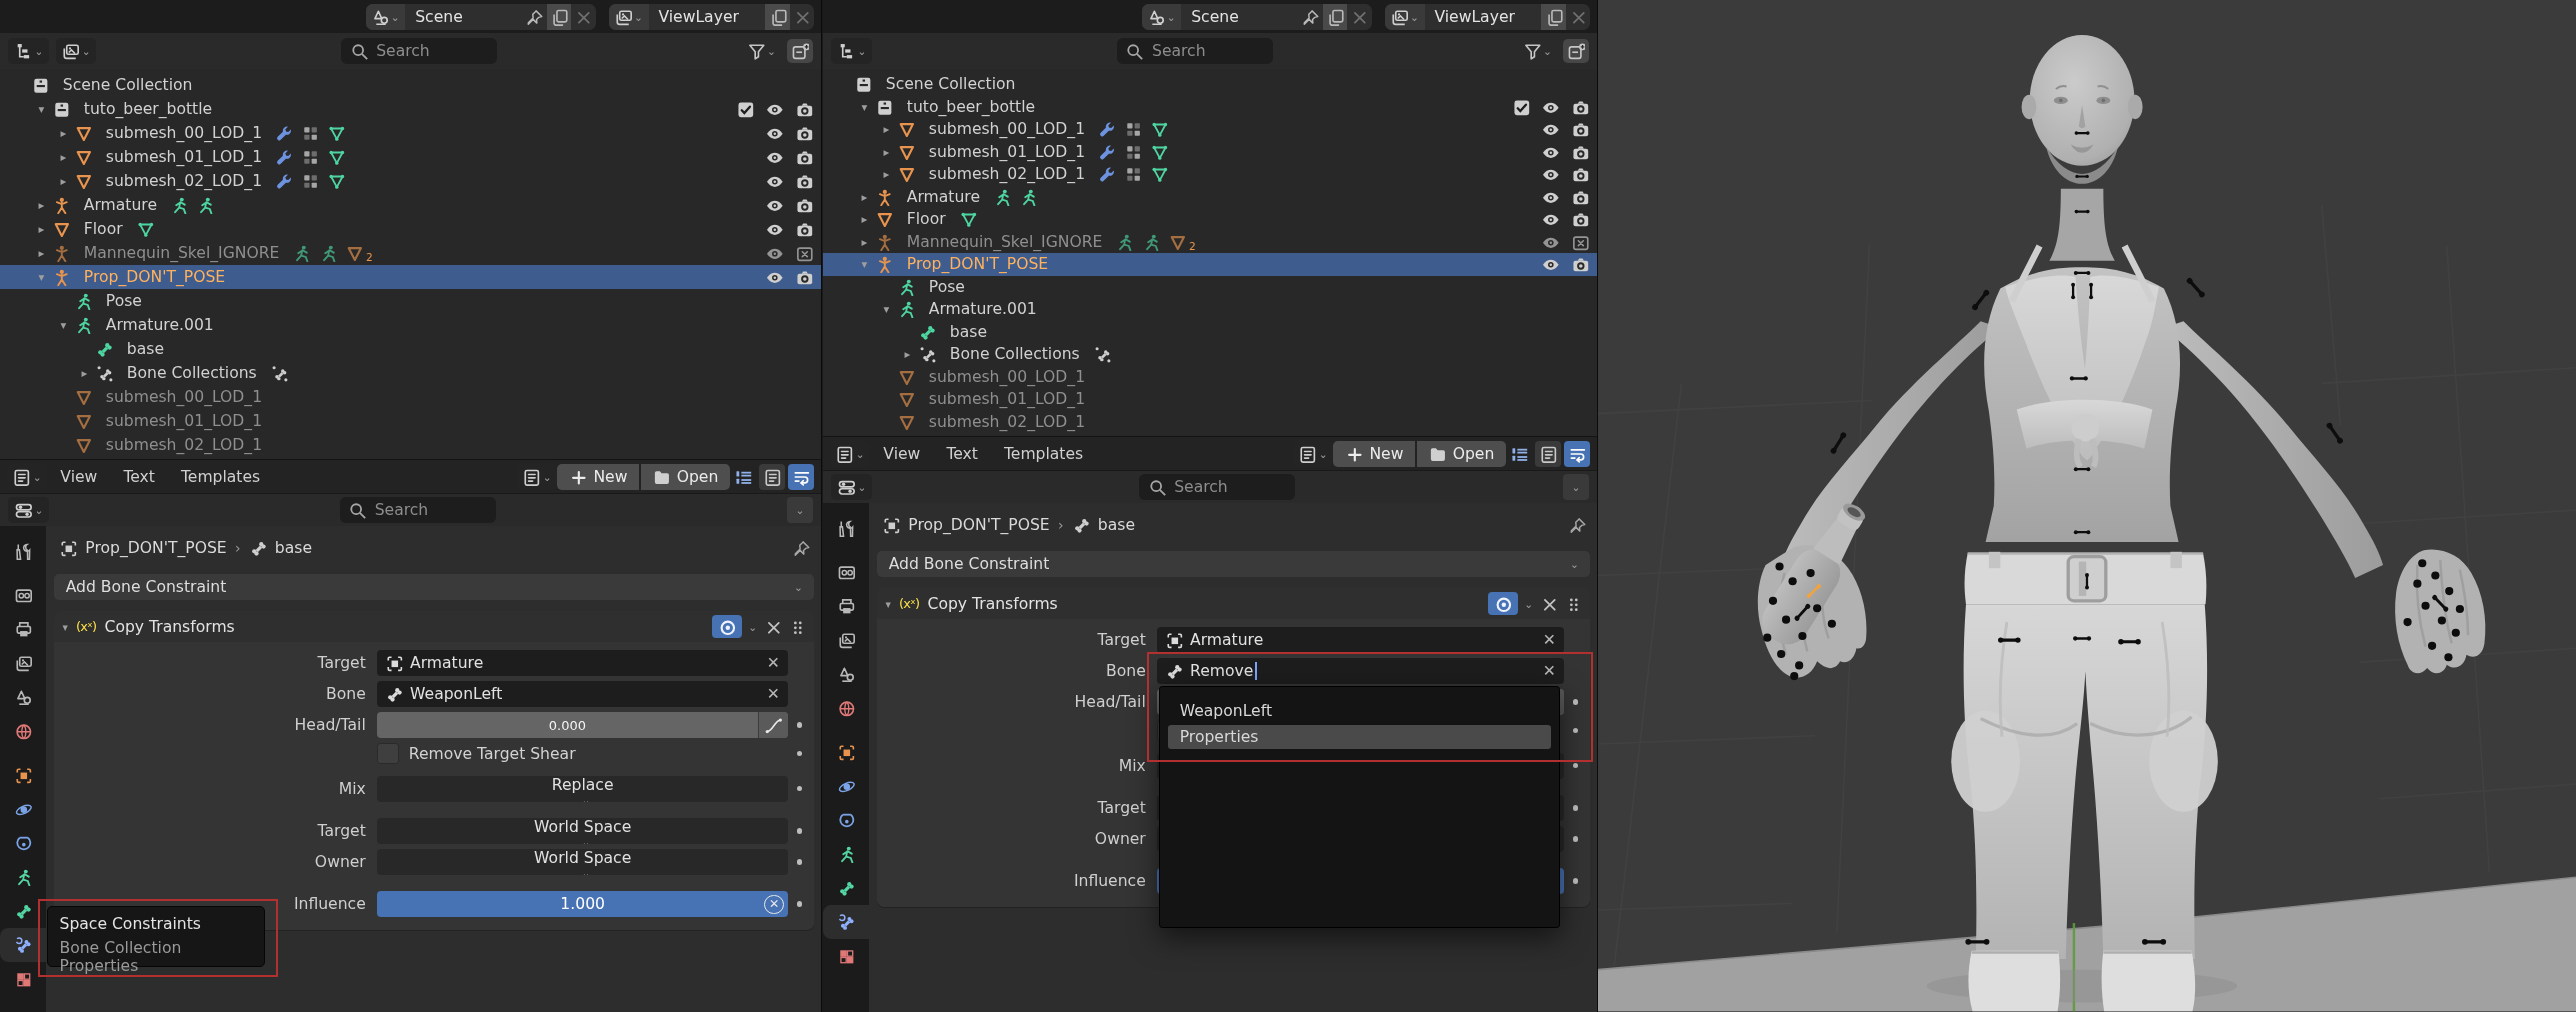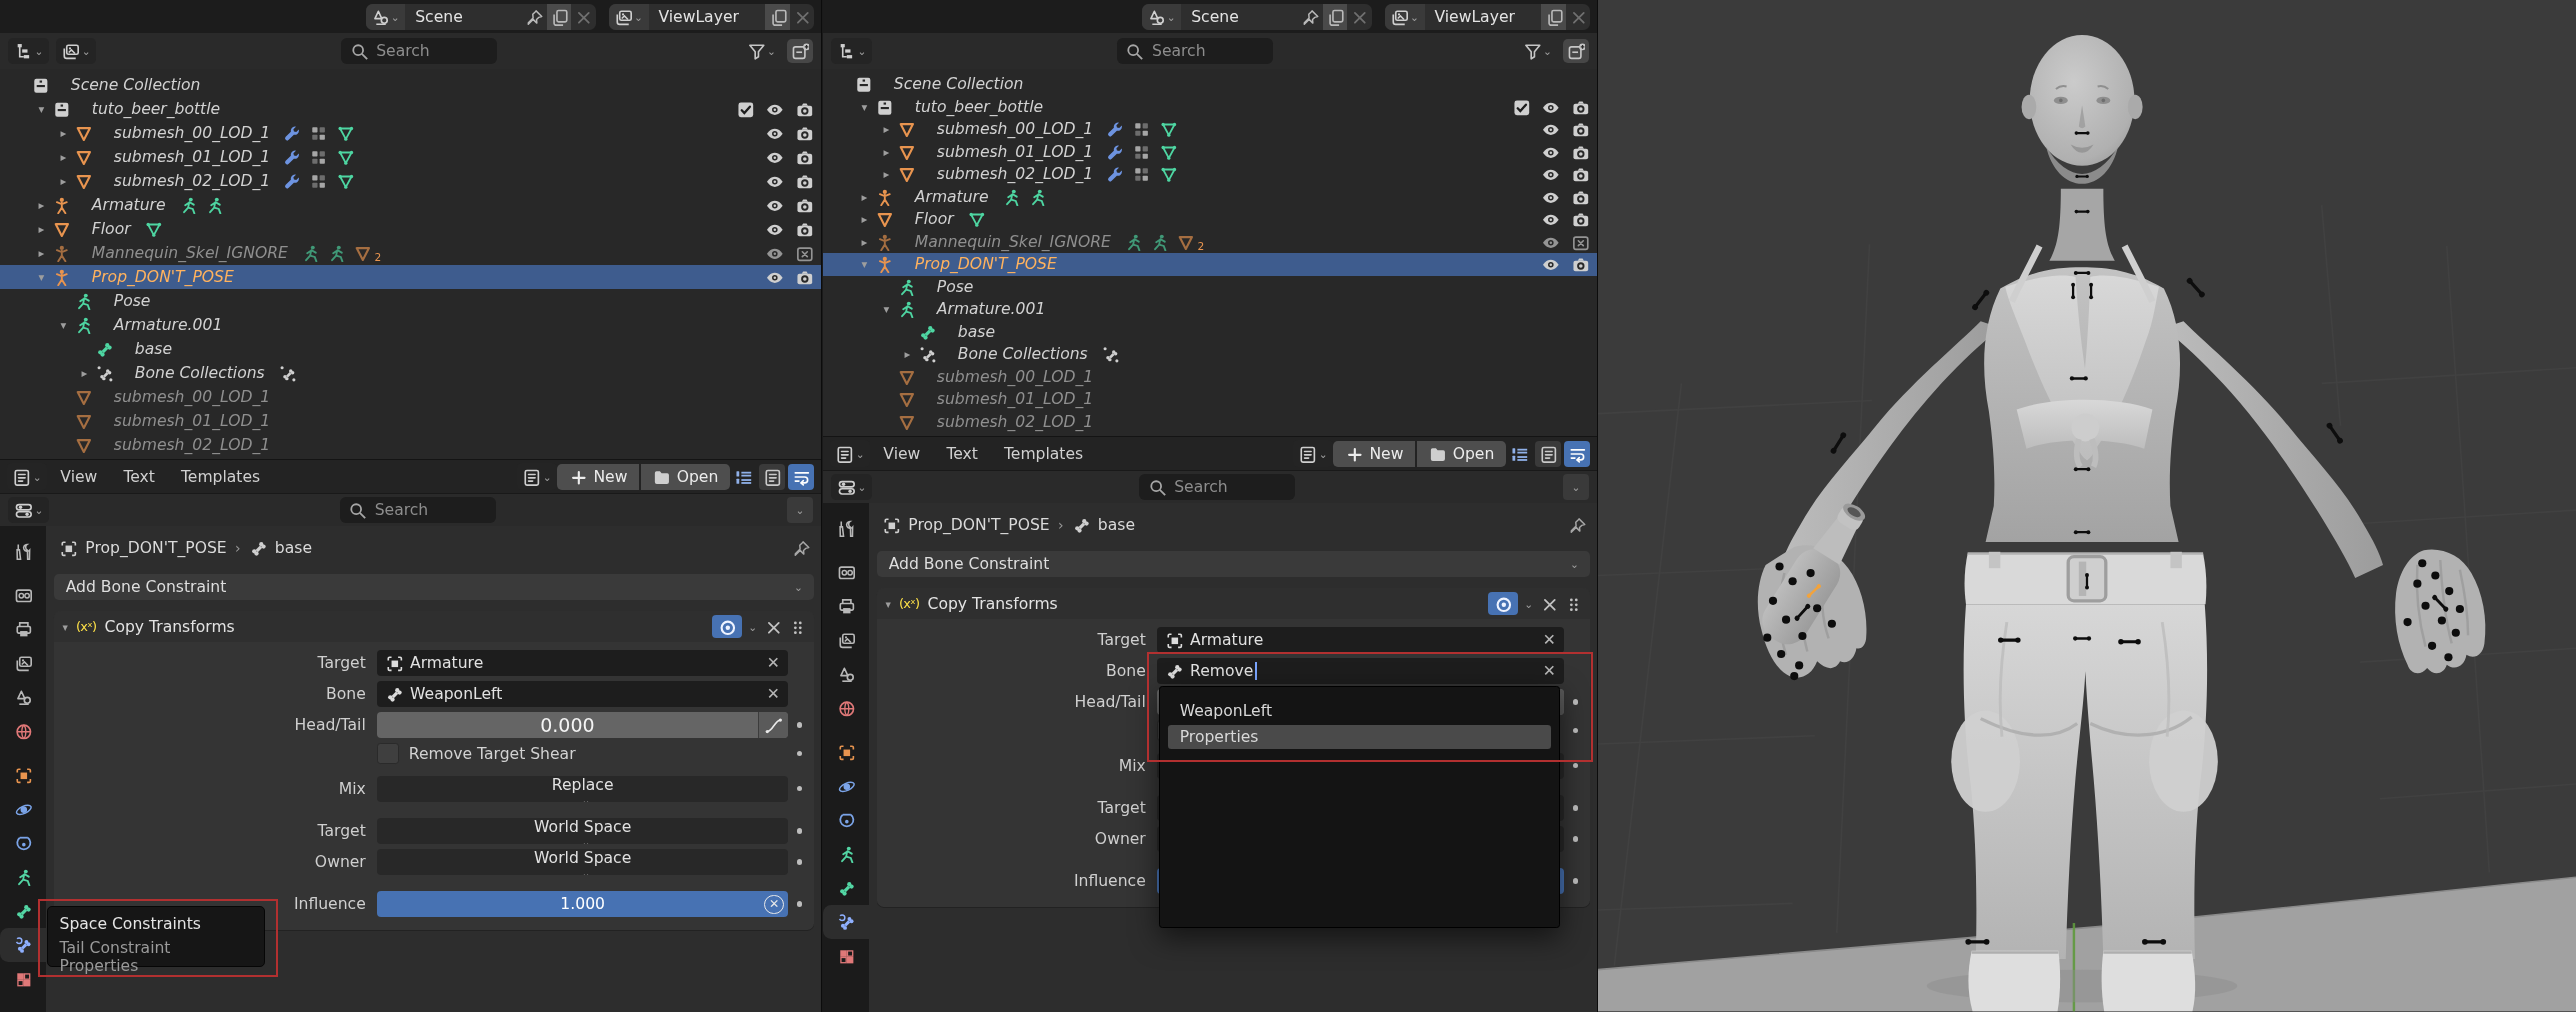--- a/index.html
+++ b/index.html
@@ -32,21 +32,21 @@
   
   .tree{position:absolute;top:69px;left:0;right:0;height:calc(var(--t1) - 69px);background:#282828;padding-top:4.1px;box-sizing:border-box;overflow:hidden;}
   .orow{height:24px;display:flex;align-items:center;padding:0 8.2px 0 9.8px;font-size:15.6px;color:#d2d2d2;box-sizing:border-box;}
   #p-mid .orow{height:22.5px;}
   .orow.sel{background:#3e5c8e;}
   .orow.sel .olabel{color:#ffb25e;}
   .orow.dim .olabel{color:#8f8f8f;}
   .orow.dim svg{opacity:.65;}
   .oexp{width:21px;color:#9e9e9e;font-size:11.5px;text-align:center;flex:none;}
   .oind{flex:none;}
-  .olabel{margin-left:22px;white-space:nowrap;font-style:italic;}
+  .olabel{margin-left:14px;white-space:nowrap;}
   .obadges{display:flex;gap:8.2px;margin-left:13px;align-items:center;}
   .oright{margin-left:auto;display:flex;gap:11.5px;align-items:center;}
   .sub2{font-size:10.6px;color:#e8944f;margin-left:-4.9px;margin-top:8.2px;}
   
   .texted{position:absolute;top:var(--t1);height:34px;left:0;right:0;background:#232323;border-top:1.6px solid #141414;display:flex;align-items:center;padding:0 6.6px;box-sizing:border-box;}
   .menu{padding:0 13px;font-size:15.6px;color:#d0d0d0;}
   .tbtn{height:26px;display:flex;align-items:center;gap:6.6px;background:#4e4e4e;padding:0 11.5px;font-size:15.6px;color:#ececec;}
   .tbtn.l{border-radius:4.9px 0 0 4.9px;margin-right:1.6px;}
   .tbtn.r{border-radius:0 4.9px 4.9px 0;}
   .titr{margin-left:auto;display:flex;gap:3.3px;}
@@ -80,21 +80,21 @@
   .crow.mt8{margin-top:6.6px;}.crow.mt14{margin-top:11.5px;}
   .clabel{width:var(--lab);text-align:right;padding-right:11.5px;font-size:15.6px;color:#cfcfcf;flex:none;white-space:nowrap;}
   .cfield{flex:1;height:26px;border-radius:4.1px;display:flex;align-items:center;overflow:hidden;}
   .cdot{width:23px;flex:none;display:flex;justify-content:center;align-items:center;}
   .dot{width:5.7px;height:5.7px;border-radius:50%;background:#bdbdbd;}
   .f-obj,.f-bone{background:#1d1d1d;}
   .fic{margin:0 6.6px 0 8.2px;color:#dcdcdc;}
   .fval{font-size:15.6px;color:#e2e2e2;white-space:nowrap;}
   .fx{margin-left:auto;padding:0 8.2px;color:#b5b5b5;font-size:15.6px;}
   .f-num{background:#656565;color:#f4f4f4;}
-  .f-num .num{flex:1;text-align:center;font-size:19px;}
+  .f-num .num{flex:1;text-align:center;font-size:13px;}
   .f-side{width:29.5px;height:100%;background:#5a5a5a;border-left:1.6px solid #3c3c3c;display:flex;align-items:center;justify-content:center;color:#e8e8e8;}
   .f-check{background:none;}
   .cbox{width:19.7px;height:19.7px;background:#3f3f3f;border:0.8px solid #2a2a2a;border-radius:3.3px;flex:none;}
   .cblab{margin-left:9.8px;font-size:15.6px;color:#d2d2d2;}
   .f-sel{background:#282828;padding:0 9.8px;box-sizing:border-box;flex-direction:column;}
   .f-sel .fval{flex:1;}
   .f-sel .chev{margin-left:6.6px;}
   .f-inf{background:#4772b3;position:relative;}
   .f-inf .num{flex:1;text-align:center;font-size:15.6px;color:#fff;}
   .circx{position:absolute;right:4.1px;top:3.3px;width:19.7px;height:19.7px;border:1.6px solid #e9e9e9;border-radius:50%;color:#e9e9e9;font-size:12.3px;display:flex;align-items:center;justify-content:center;box-sizing:border-box;}
@@ -948,21 +948,21 @@
                   <span class="dot"></span>
                 </span>
             </div>
           </div>
         </div>
       </div>
     </div>
 
     <div class="tooltip">
       <div class="tt1">Space Constraints</div>
-      <div class="tt2">Tail Constraint Properties</div>
+      <div class="tt2">Bone Collection Properties</div>
     </div>
     <div class="ann"></div>
   </section>
 
   <section class="panel" id="p-mid">
     <div class="topbar">
       <div class="idchip">
         <span class="icbtn">
             <svg class="i c-wh" viewBox="0 0 22 22" width="18" height="18">
               <use href="#i-scene"></use>

